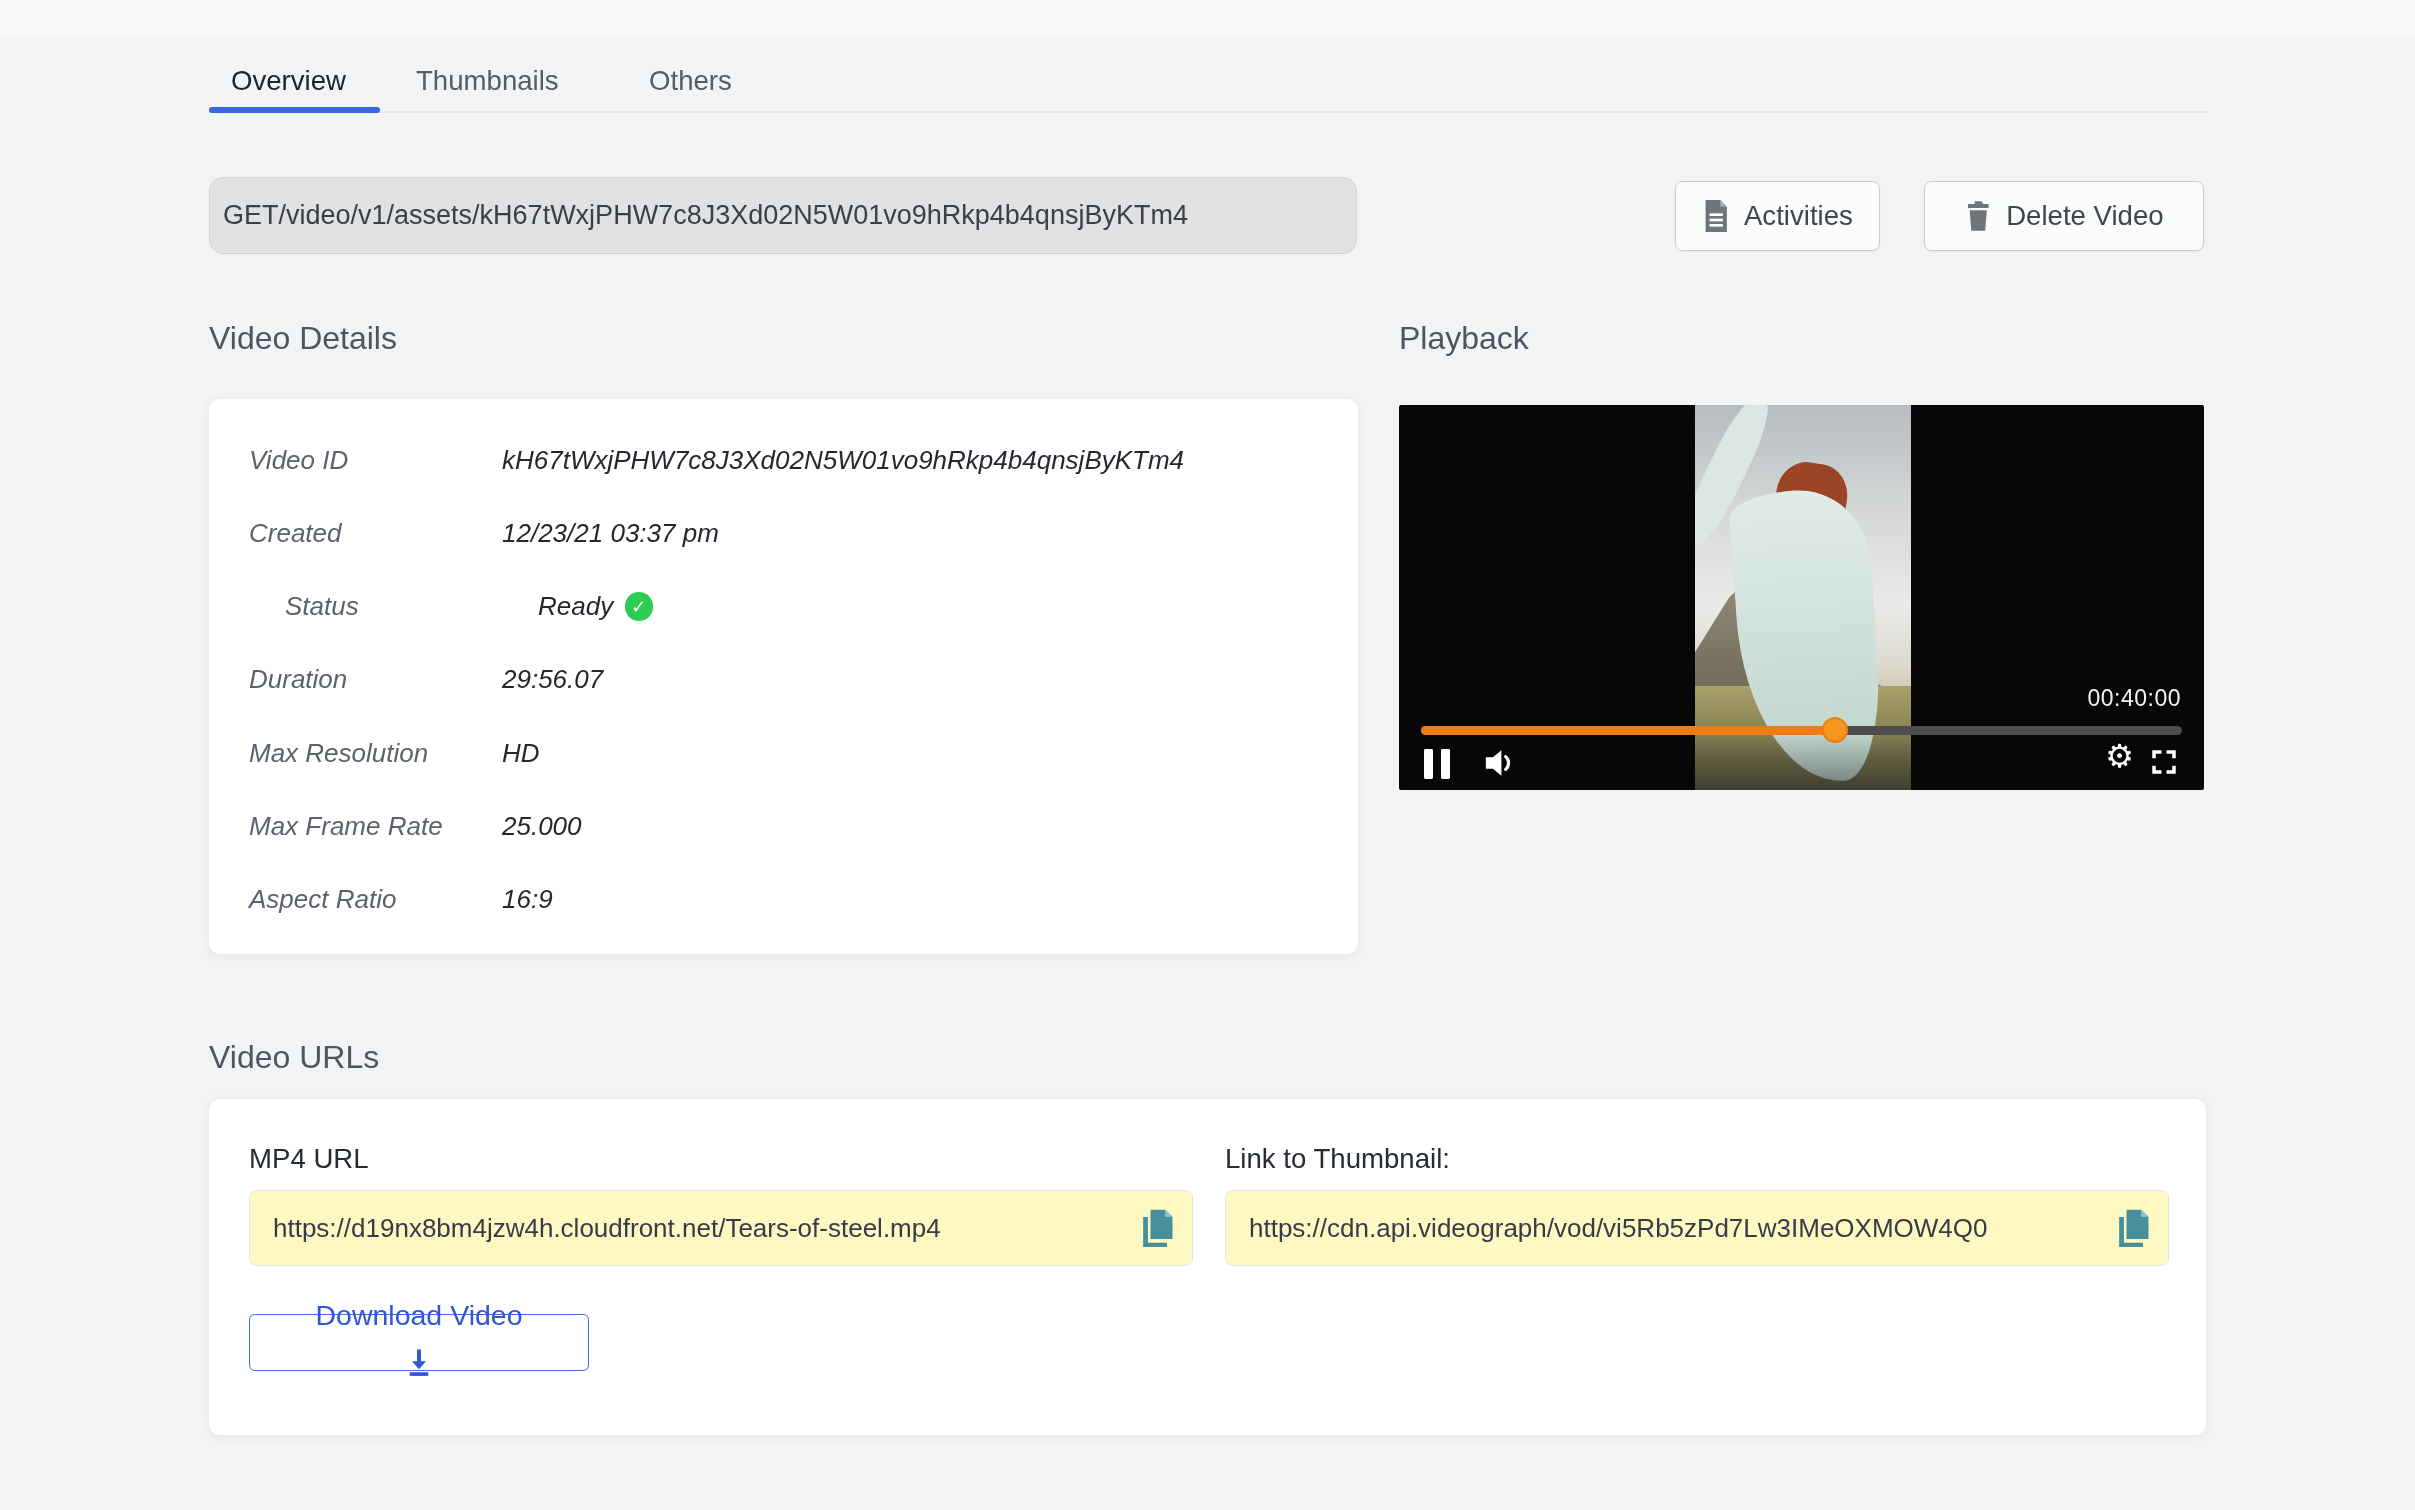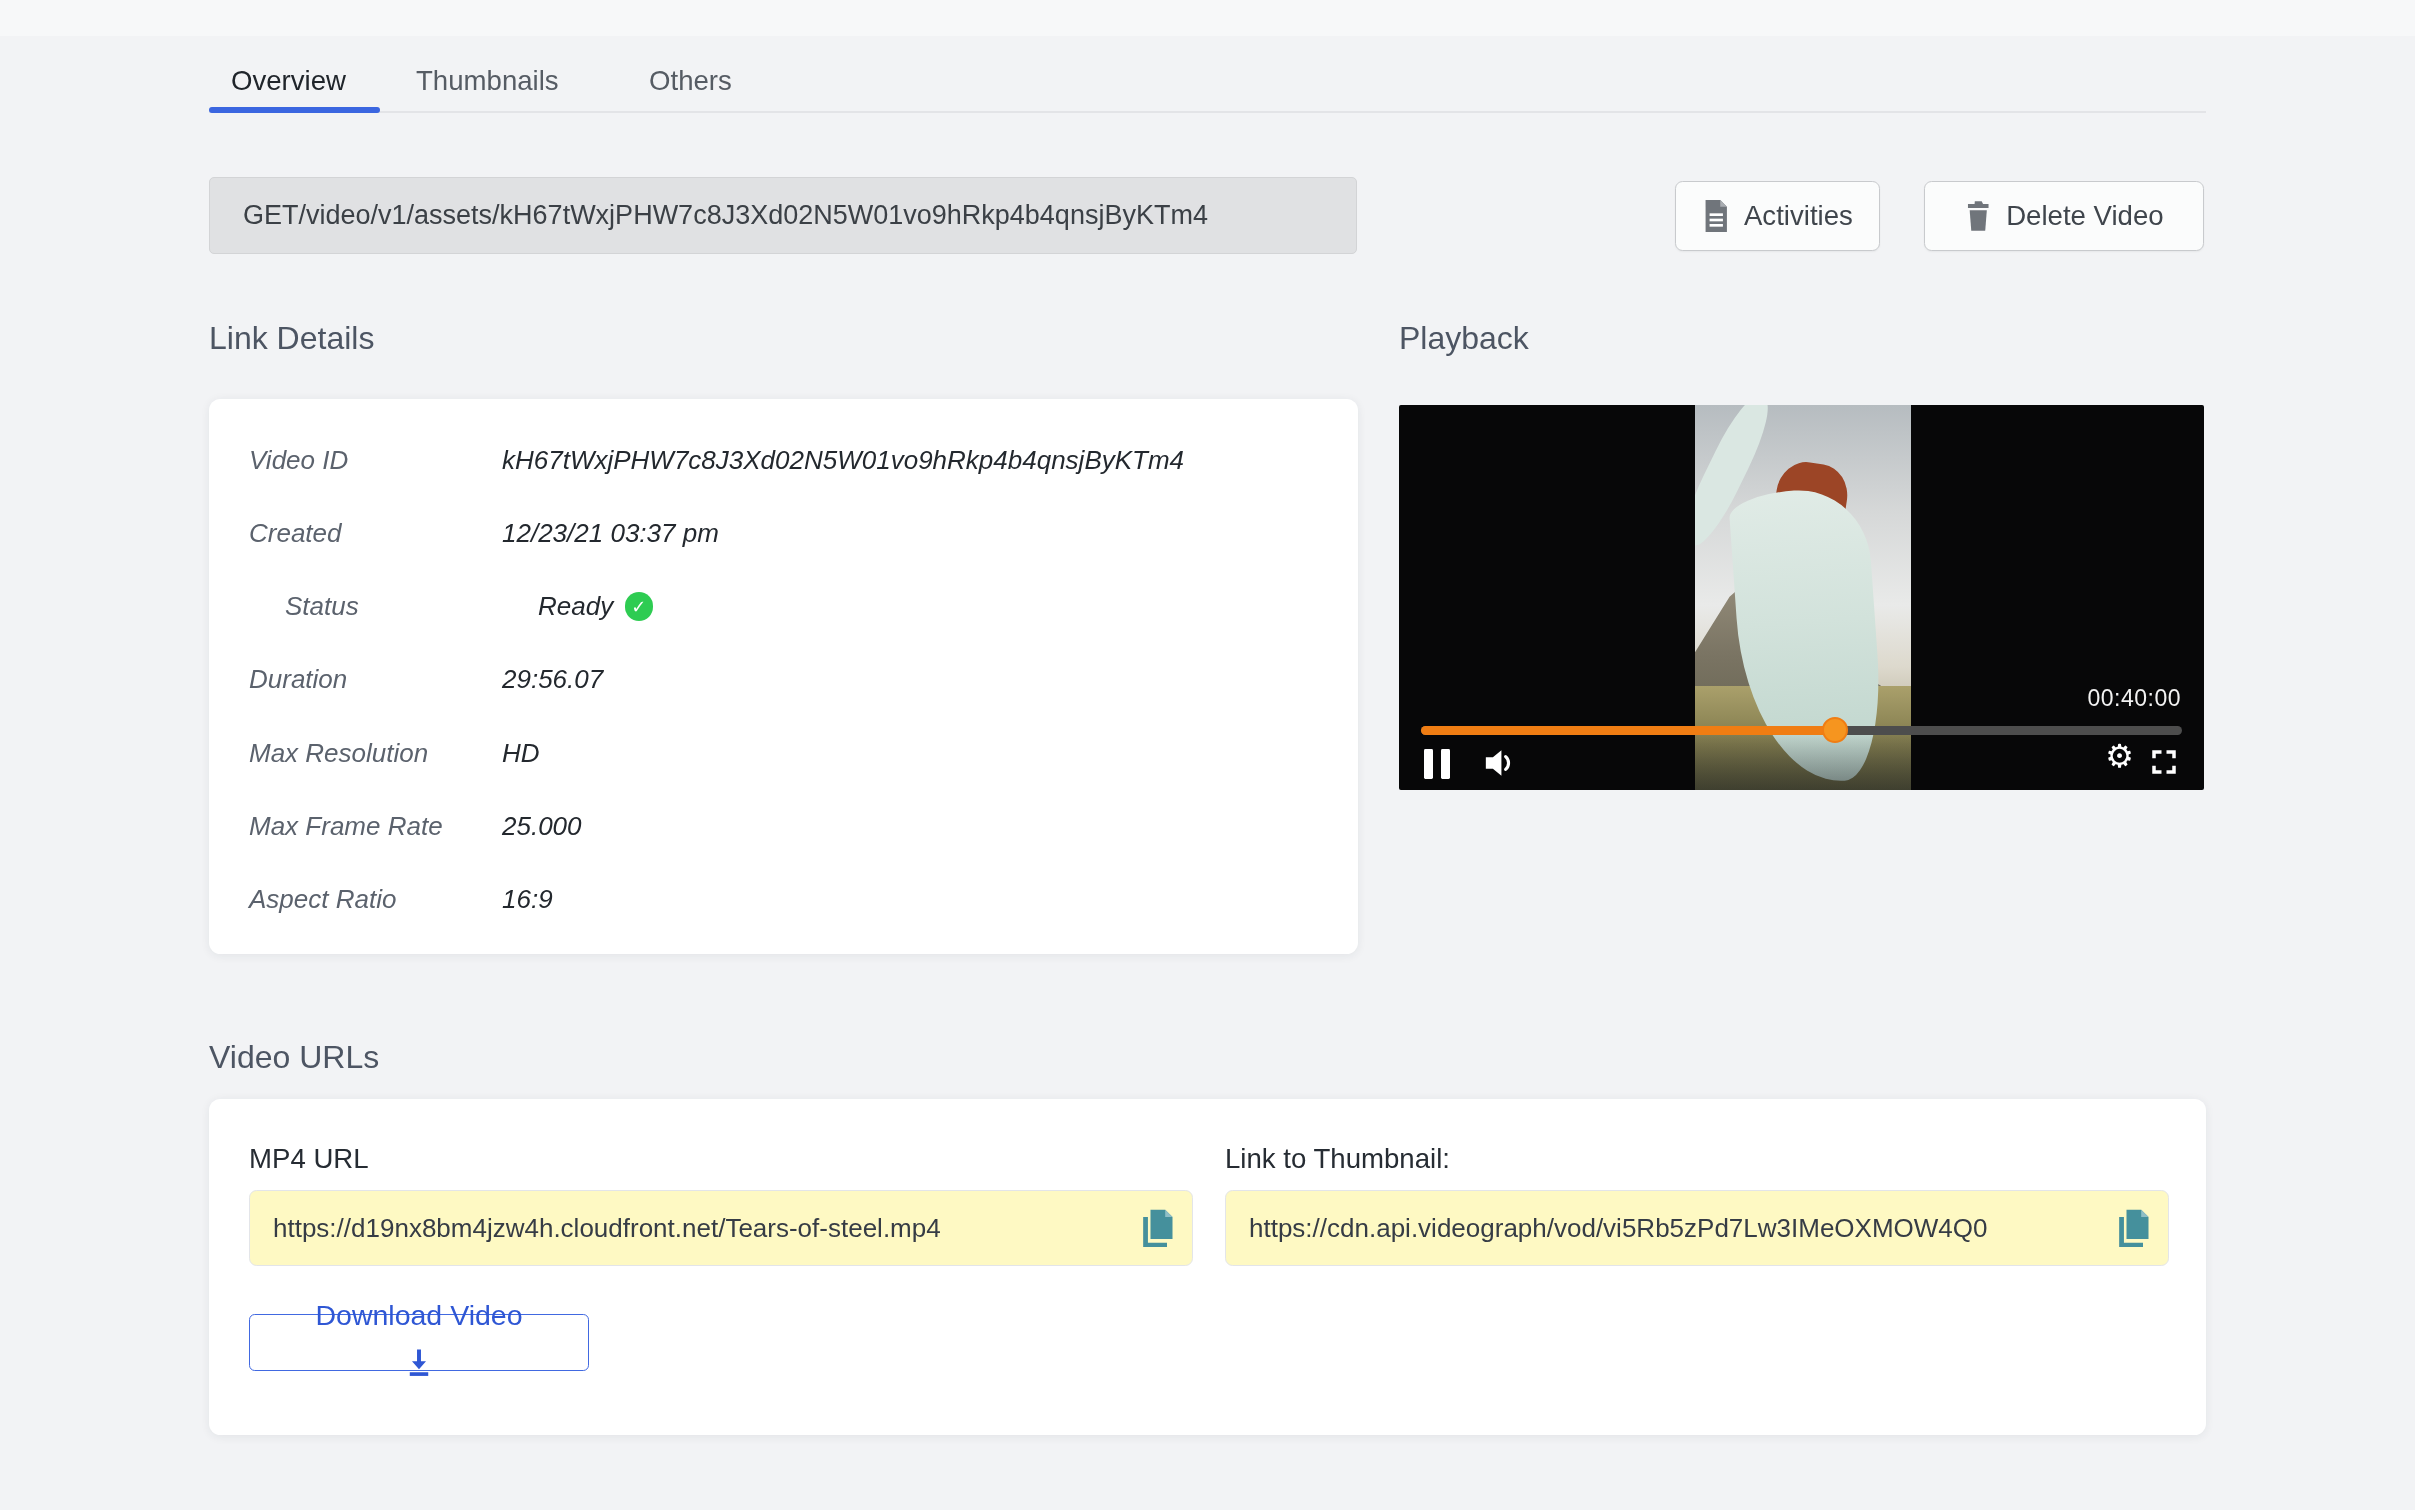--- a/index.html
+++ b/index.html
@@ -15,22 +15,22 @@
 
   
   .tab-label{position:absolute;top:65px;font-size:27.6px;color:#565c64;cursor:pointer;white-space:nowrap;}
   .tab-label.active{color:#20252b;}
   .tab-divider{position:absolute;left:209px;top:111px;width:1997px;height:1.9px;background:#e3e4e7;}
   .tab-indicator{position:absolute;left:209px;top:107px;width:171px;height:5.7px;background:#3b66e0;border-radius:2.9px;}
 
   
   .endpoint-pill{
     position:absolute;left:209px;top:177px;width:1148px;height:77px;
-    background:#e0e1e3;border:1px solid #d3d4d6;border-radius:5px;
-    box-sizing:border-box;display:flex;align-items:center;padding-left:33px;
+    background:#e0e1e3;border:1px solid #d3d4d6;border-radius:14px;
+    box-sizing:border-box;display:flex;align-items:center;padding-left:13px;
     font-size:27px;color:#3b4046;white-space:nowrap;overflow:hidden;
   }
   .hdr-btn{
     position:absolute;top:181px;height:70px;box-sizing:border-box;
     background:#fbfcfc;border:1.9px solid #c8cacd;border-radius:7.6px;
     display:flex;align-items:center;justify-content:center;gap:13.3px;
     font-size:27.6px;color:#3f454c;cursor:pointer;box-shadow:0 1px 1.9px rgba(0,0,0,.05);
   }
   #activities-btn{left:1675px;width:205px;}
   #delete-btn{left:1924px;width:280px;}
@@ -138,21 +138,21 @@
   <div class="hdr-btn" id="delete-btn">
     <span>
       <svg width="28.5" height="32" viewBox="0 0 24 28">
         <path fill="#70757b" d="M9 1h6l1.2 2.5H21V7H3V3.5h5.8z"></path>
         <path fill="#70757b" d="M4.5 9h15l-1.4 18H5.9z"></path>
       </svg>
     </span>
     <span>Delete Video</span>
   </div>
 
-  <div class="section-title" style="left:209px;top:320px;">Link Details</div>
+  <div class="section-title" style="left:209px;top:320px;">Video Details</div>
   <div class="section-title" style="left:1399px;top:320px;">Playback</div>
   <div class="section-title" style="left:209px;top:1039px;">Video URLs</div>
 
   <div class="details-card">
     <div class="detail-row" style="top:46px;">
       <span class="detail-label">Video ID</span>
       <span class="detail-value">kH67tWxjPHW7c8J3Xd02N5W01vo9hRkp4b4qnsjByKTm4</span>
     </div>
     <div class="detail-row" style="top:119px;padding-left:44px;">
       <span class="detail-label">Created</span>

